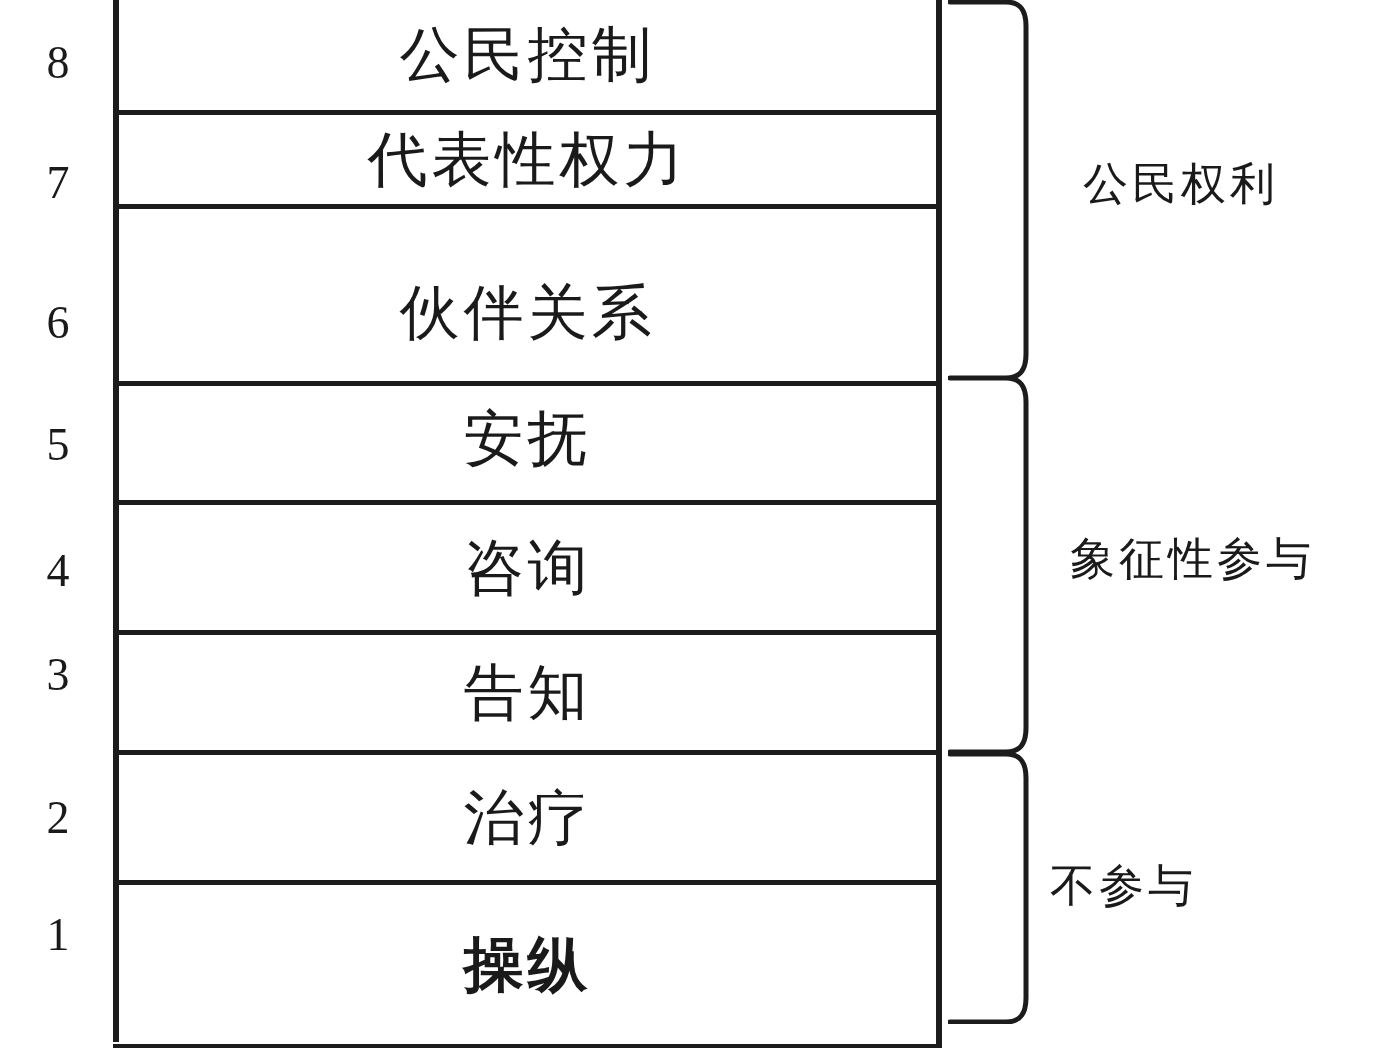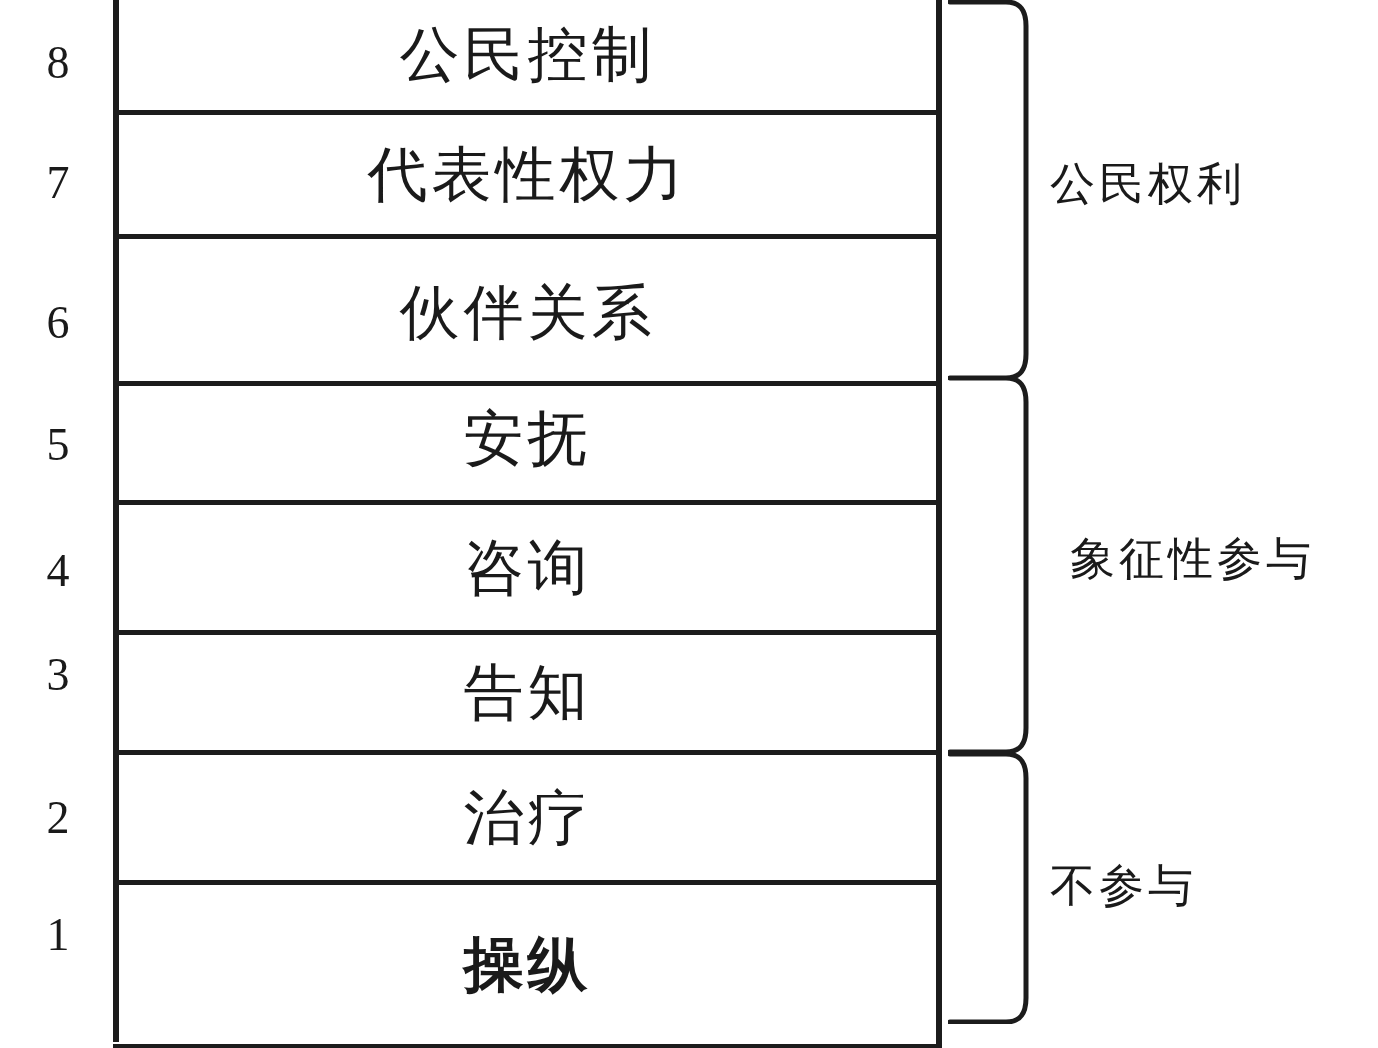--- a/index.html
+++ b/index.html
@@ -95,21 +95,21 @@
 <div id="stage">
 
   <div class="ladder-left-rail"></div>
   <div class="ladder-right-rail"></div>
 
   <div class="rung" style="top:0px;height:115px;">
     <div class="rung-label">公民控制</div>
   </div>
   <div class="step-number" style="left:10px; top:40px;">8</div>
 
-  <div class="rung" style="top:115px;height:124px;text-decoration:underline;">
+  <div class="rung" style="top:115px;height:94px;text-decoration:underline;">
     <div class="rung-label">代表性权力</div>
   </div>
   <div class="step-number" style="left:10px; top:160px;">7</div>
 
   <div class="rung" style="top:245px;height:141px;">
     <div class="rung-label">伙伴关系</div>
   </div>
   <div class="step-number" style="left:10px; top:300px;">6</div>
 
   <div class="rung" style="top:378px;height:127px;text-decoration:underline;">
@@ -135,21 +135,21 @@
   <div class="rung" style="top:885px;height:164px;font-weight:bold;">
     <div class="rung-label">操纵</div>
   </div>
   <div class="step-number" style="left:10px; top:912px;">1</div>
 
   <div class="brace" style="top:0px;">
     <svg width="92" height="380" viewBox="0 0 92 380" fill="none" xmlns="http://www.w3.org/2000/svg" aria-hidden="true">
       <path d="M2 2 H58 C72 2 78 10 78 26 V354 C78 370 72 378 58 378 H2" stroke="#1c1c1c" stroke-width="5" fill="none" stroke-linecap="round" stroke-linejoin="round"></path>
     </svg>
   </div>
-  <div class="group-label" style="top:160px;">公民权利</div>
+  <div class="group-label" style="top:160px;margin-left:33px;">公民权利</div>
 
   <div class="brace" style="top:376px;">
     <svg width="92" height="378" viewBox="0 0 92 378" fill="none" xmlns="http://www.w3.org/2000/svg" aria-hidden="true">
       <path d="M2 2 H58 C72 2 78 10 78 26 V352 C78 368 72 376 58 376 H2" stroke="#1c1c1c" stroke-width="5" fill="none" stroke-linecap="round" stroke-linejoin="round"></path>
     </svg>
   </div>
   <div class="group-label" style="top:535px;margin-left:20px;">象征性参与</div>
 
   <div class="brace" style="top:752px;">
     <svg width="92" height="272" viewBox="0 0 92 272" fill="none" xmlns="http://www.w3.org/2000/svg" aria-hidden="true">

